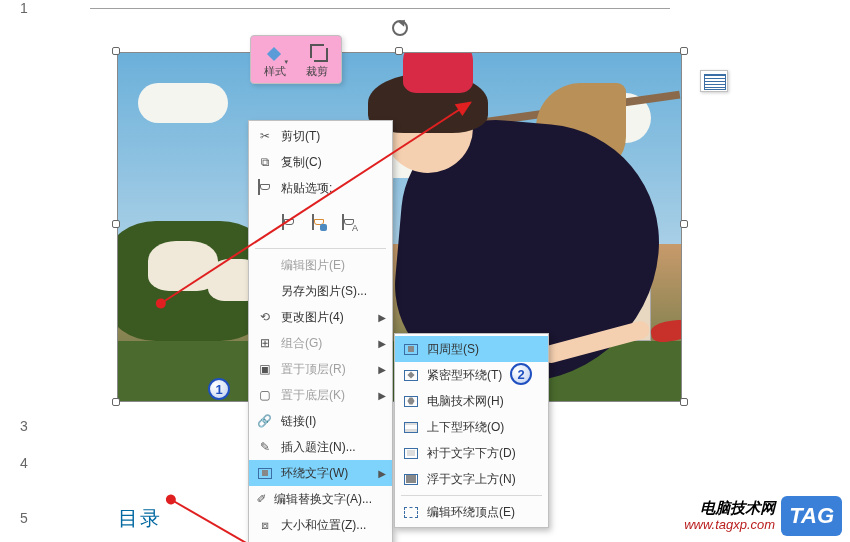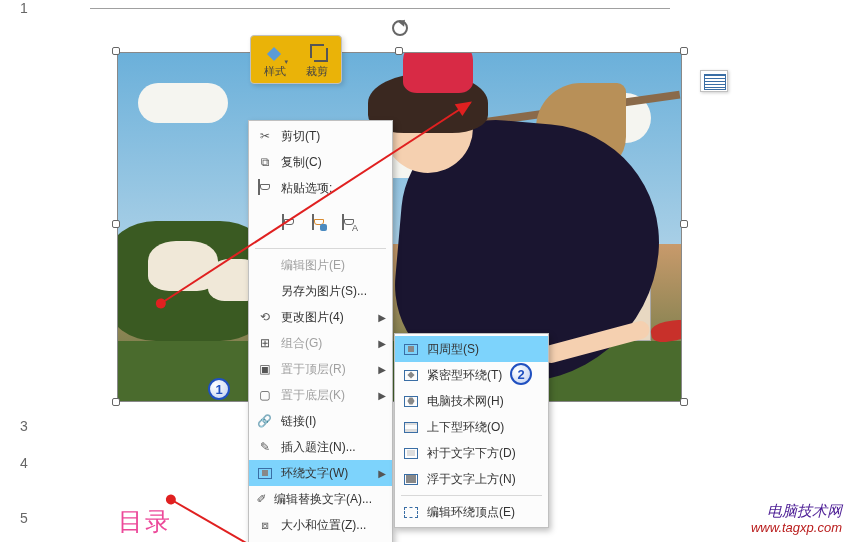--- a/index.html
+++ b/index.html
@@ -89,21 +89,21 @@
   box-shadow: 1px 1px 3px rgba(0,0,0,0.2);
   padding:3px;
 }
 .layout-btn::before { content:''; display:block; width:100%; height:100%; background: repeating-linear-gradient(#3a6ea5 0 1px, transparent 1px 3px); border:1px solid #3a6ea5;}
 
 
 .mini-toolbar {
   position: absolute;
   top: 35px;
   left: 250px;
-  background: #eab308;
+  background: #f9a8d4;
   border: 1px solid #c0c0c0;
   border-radius: 4px;
   box-shadow: 2px 2px 5px rgba(0,0,0,0.15);
   display: flex;
   padding: 4px 8px;
   gap: 10px;
 }
 .mini-item { display:flex; flex-direction:column; align-items:center; width:32px; gap:2px; cursor:pointer;}
 .mini-icon { width:22px; height:22px; position:relative; }
 .brush-ico::before { content:''; position:absolute; bottom:3px; left:5px; width:10px; height:10px; background:#5a9bd8; transform:rotate(45deg);}
@@ -199,36 +199,36 @@
   background: radial-gradient(circle at 30% 30%, #fff, #c0d0f0);
 }
 .badge.b1 { top:378px; left:208px; }
 .badge.b2 { top:363px; left:510px; }
 
 
 .toc {
   position:absolute;
   top:505px;
   left:118px;
-  font-size:25px;
-  color:#ec4899;
+  font-size:20px;
+  color:#0369a1;
   letter-spacing:2px;
 }
 
 
 .watermark {
   position:absolute;
   bottom:6px;
   right:8px;
   display:flex;
   align-items:center;
   gap:6px;
 }
 .wm-text { display:flex; flex-direction:column; align-items:flex-end; line-height:1.2; }
-.wm-title { font-size:15px; font-weight:normal; color:#4c1d95; font-style:italic;}
+.wm-title { font-size:15px; font-weight:bold; color:#000000; font-style:italic;}
 .wm-url { font-size:13px; color:#b91c1c; font-style:italic;}
 .wm-tag {
   background:#3a80d8;
   color:#fff;
   font-weight:bold;
   font-size:22px;
   padding:7px 8px;
   border-radius:6px;
   font-style:italic;
 }
@@ -425,13 +425,14 @@
 <div class="badge b1">1</div>
 <div class="badge b2">2</div>
 
 <div class="toc">目录</div>
 
 <div class="watermark">
   <div class="wm-text">
     <div class="wm-title">电脑技术网</div>
     <div class="wm-url">www.tagxp.com</div>
   </div>
+  <div class="wm-tag">TAG</div>
 </div>
 
 </body></html>

